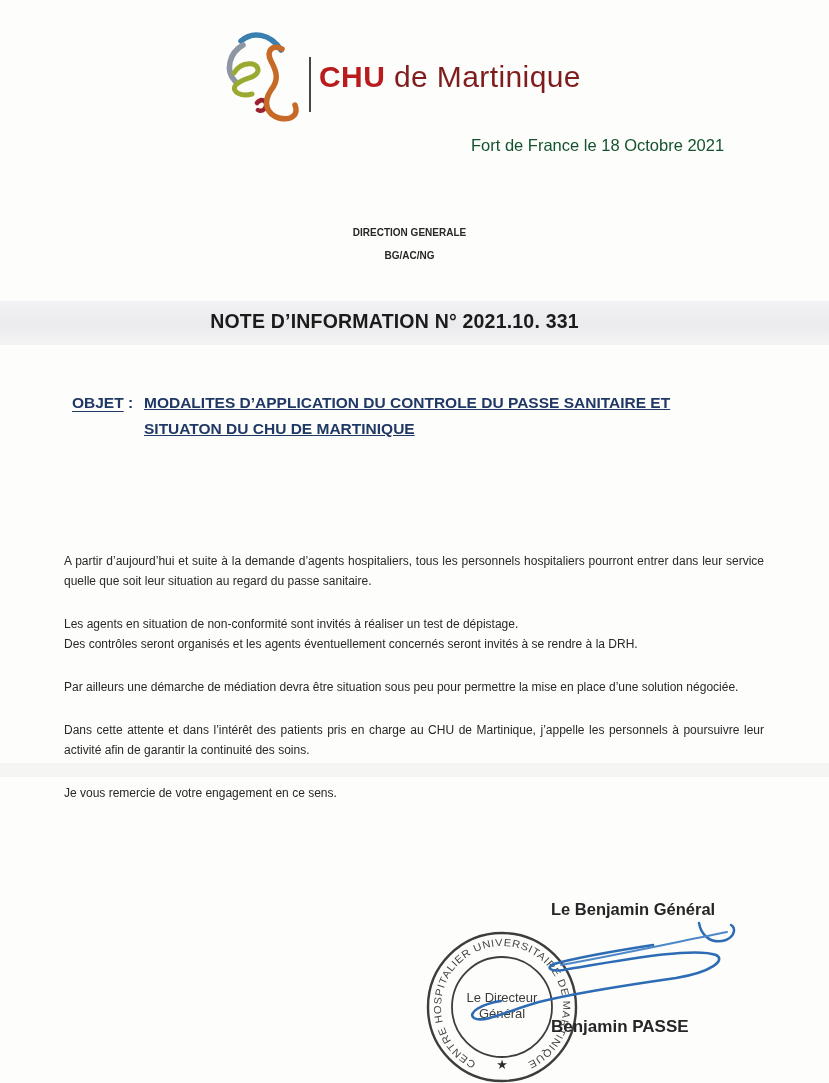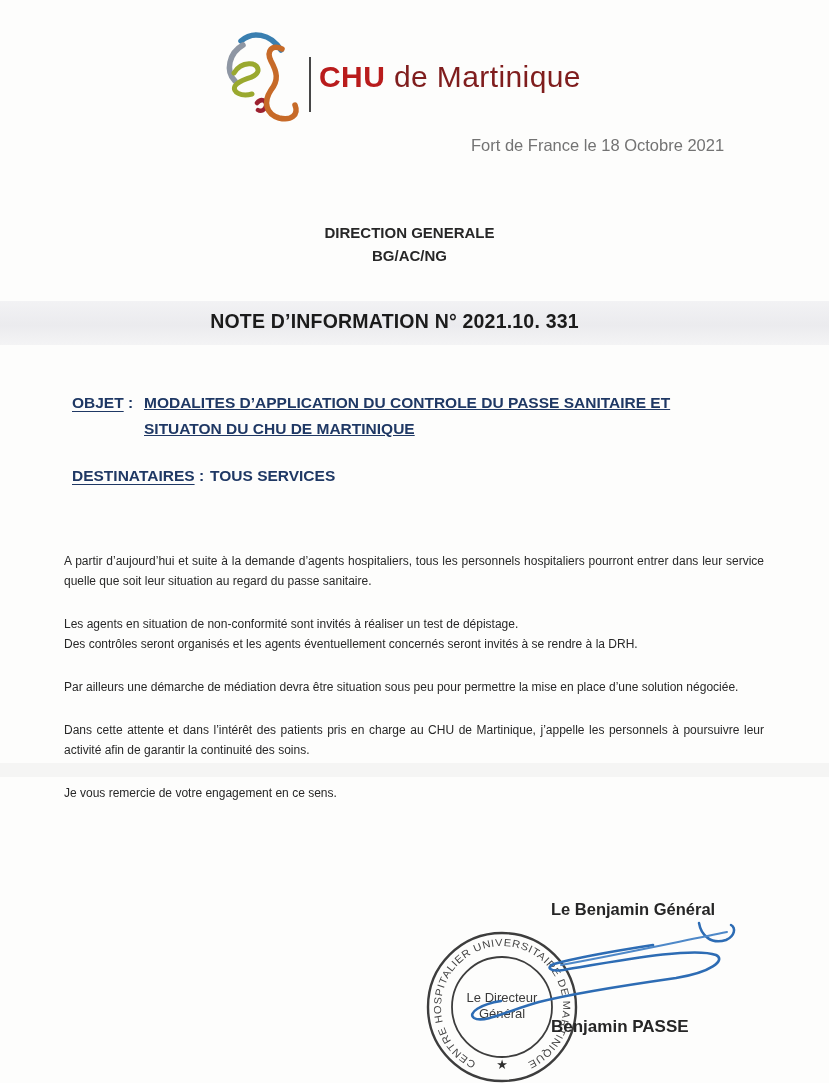--- a/index.html
+++ b/index.html
@@ -13,23 +13,23 @@
   .band-note{top:301px;height:44px;background:linear-gradient(180deg,#f2f2f4,#ebebee 55%,#f4f4f5);}
   .band-mid{top:763px;height:14px;background:rgba(120,120,125,0.06);}
 
   
   .logo-mark{position:absolute;left:222px;top:28px;}
   .logo-sep{position:absolute;left:309px;top:57px;width:2px;height:55px;background:#474747;}
   .logo-text{position:absolute;left:319px;top:55px;font-size:30px;line-height:44px;letter-spacing:.4px;white-space:nowrap;}
   .logo-text .b{font-weight:700;color:#b91c1c;}
   .logo-text .r{font-weight:400;color:#7f1d1d;}
 
-  .date-line{position:absolute;left:471px;top:136px;font-size:16.5px;color:#737373;white-space:nowrap;}
+  .date-line{position:absolute;left:471px;top:136px;font-size:16.5px;color:#14532d;white-space:nowrap;}
 
-  .dept{position:absolute;left:0;right:10px;top:221px;text-align:center;font-weight:700;font-size:15px;line-height:23px;color:#272727;}
+  .dept{position:absolute;left:0;right:10px;top:221px;text-align:center;font-weight:700;font-size:10px;line-height:23px;color:#272727;}
 
   .note-title{position:absolute;left:0;right:40px;top:310px;text-align:center;font-weight:700;font-size:19.5px;letter-spacing:.2px;color:#1b1b1b;}
 
   .meta{position:absolute;left:72px;color:#1f3864;font-weight:700;font-size:15.5px;line-height:26px;}
   .objet{top:390px;display:flex;}
   .dest{top:463px;}
   .meta .lbl{text-decoration:underline;text-underline-offset:3px;text-align:right;}
   .objet .label-cell{flex:0 0 70px;white-space:nowrap;}
   .objet .lines{padding-left:2px;text-decoration:underline;}
   .dest .val{margin-left:6px;}
@@ -78,23 +78,20 @@
   <div class="note-title">NOTE D’INFORMATION N° 2021.10. 331</div>
 
   <div class="meta objet">
     <span class="label-cell"><span class="lbl">OBJET</span><span> :</span></span>
     <span class="lines">
       <div>MODALITES D’APPLICATION DU CONTROLE DU PASSE SANITAIRE ET</div>
       <div>SITUATON DU CHU DE MARTINIQUE</div>
     </span>
   </div>
 
-  <div class="meta dest">
-    <span class="lbl">DESTINATAIRES</span><span> :</span><span class="val">TOUS SERVICES</span>
-  </div>
 
   <div class="body-text">
     <p>A partir d’aujourd’hui et suite à la demande d’agents hospitaliers, tous les personnels hospitaliers pourront entrer dans leur service quelle que soit leur situation au regard du passe sanitaire.</p>
     <p>Les agents en situation de non-conformité sont invités à réaliser un test de dépistage.
 Des contrôles seront organisés et les agents éventuellement concernés seront invités à se rendre à la DRH.</p>
     <p>Par ailleurs une démarche de médiation devra être situation sous peu pour permettre la mise en place d’une solution négociée.</p>
     <p>Dans cette attente et dans l’intérêt des patients pris en charge au CHU de Martinique, j’appelle les personnels à poursuivre leur activité afin de garantir la continuité des soins.</p>
     <p>Je vous remercie de votre engagement en ce sens.</p>
   </div>
 

